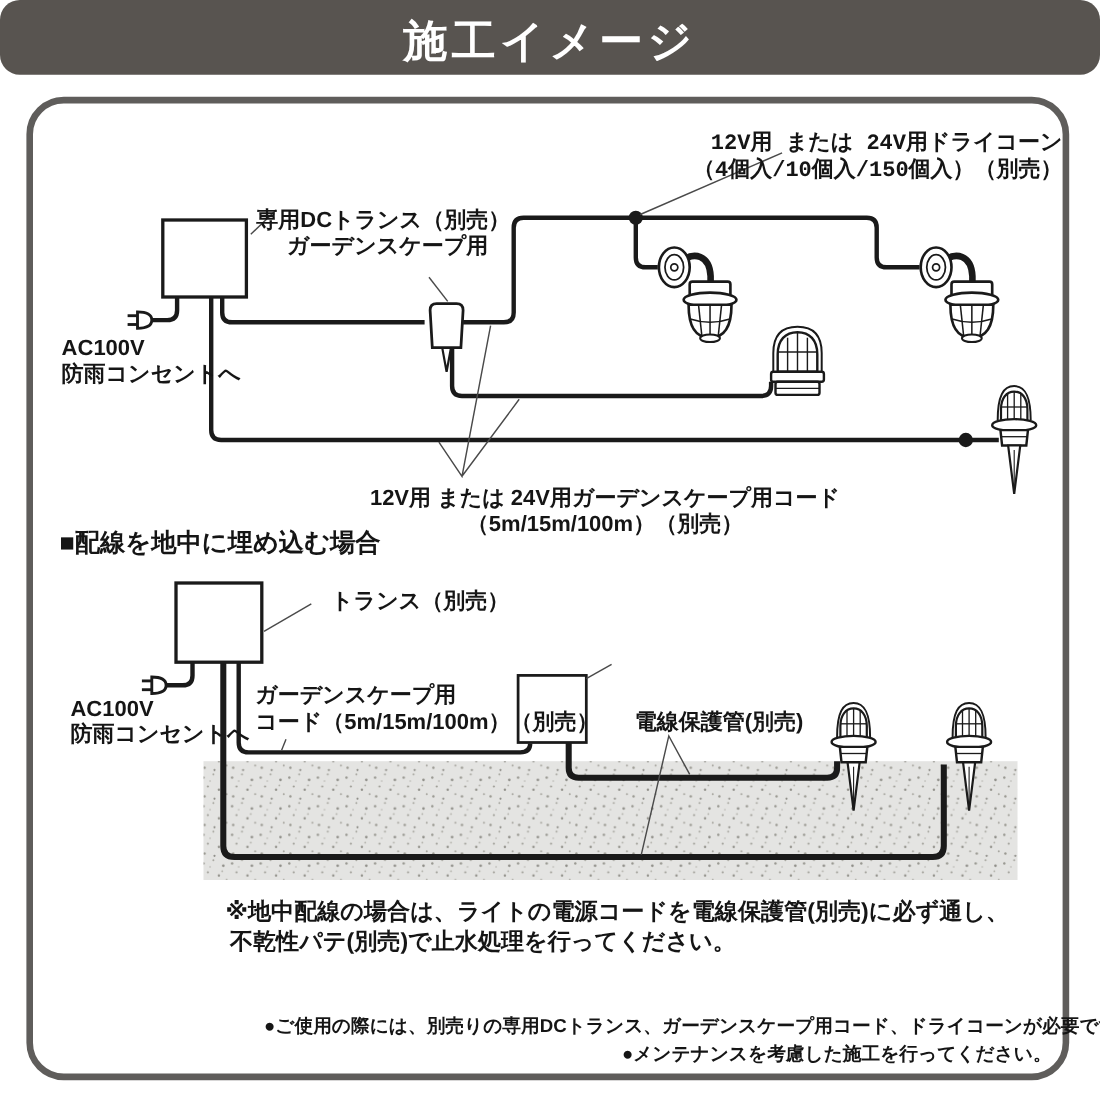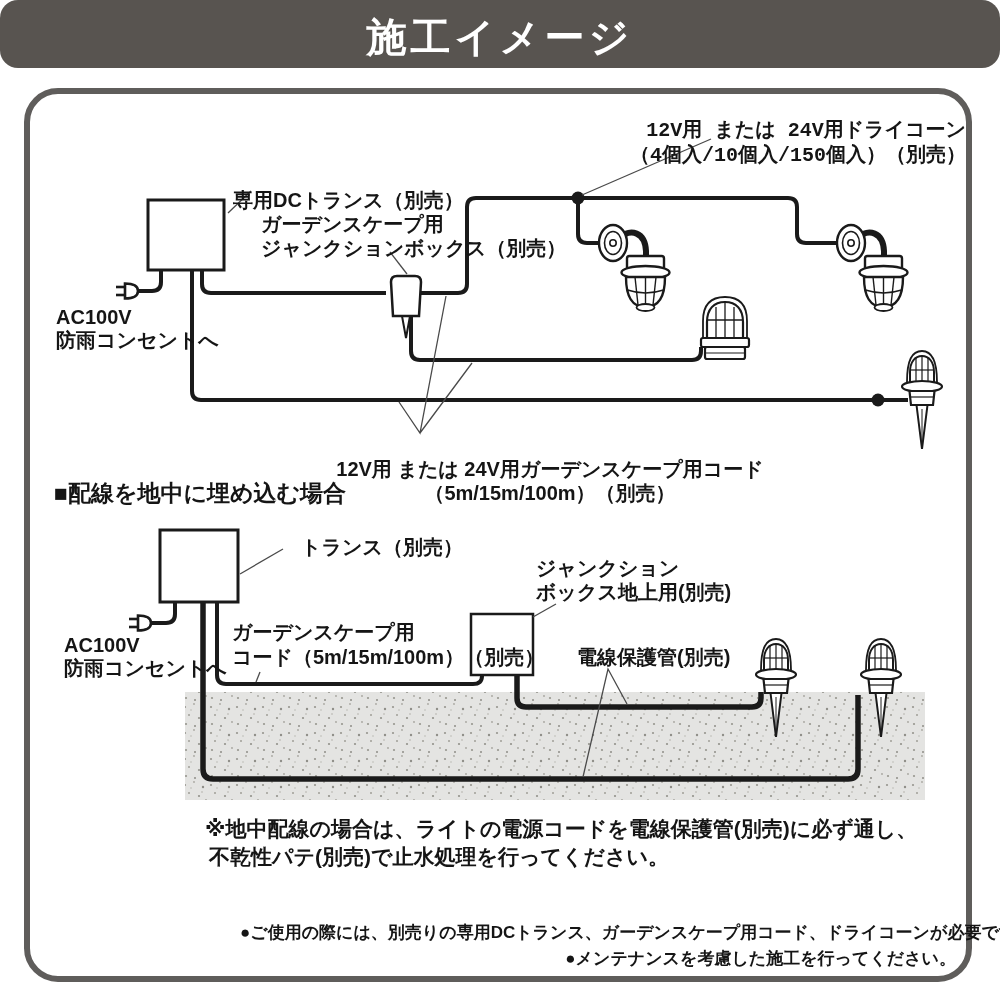--- a/index.html
+++ b/index.html
@@ -10,21 +10,21 @@
          font-size:40px;font-weight:bold;letter-spacing:4px;}
   #frame{position:absolute;left:24px;top:88px;width:948px;height:894px;
          border:6px solid #5f5d5b;border-radius:34px;box-sizing:border-box;background:#fff;}
   svg{position:absolute;left:0;top:0;}
   .lbl{position:absolute;font-size:20px;font-weight:600;line-height:24px;
        white-space:nowrap;color:#151515;}
   #lbl-drycone{left:600px;top:118px;width:366px;text-align:right;line-height:25px;font-family:Liberation Mono, monospace;}
   #lbl-dctrans{left:233px;top:176px;margin-top:12px;}
   #lbl-gsjb{left:261px;top:212px;}
   #lbl-ac1{left:56px;top:306px;line-height:23px;}
-  #lbl-cord1{left:320px;top:457px;width:460px;text-align:center;}
+  #lbl-cord1{left:320px;top:441px;width:460px;text-align:center;}
   #lbl-section{left:54px;top:481px;font-size:23px;font-weight:700;}
   #lbl-trans2{left:301px;top:535px;}
   #lbl-ac2{left:64px;top:634px;line-height:23px;}
   #lbl-cord2{left:232px;top:620px;line-height:25px;}
   #lbl-jb2{left:536px;top:556px;}
   #lbl-tube{left:577px;top:645px;}
   #lbl-note1{left:183px;top:817px;font-size:21px;margin-left:22px;}
   #lbl-note2{left:209px;top:845px;font-size:21px;}
   #footer-notes{left:240px;top:920px;width:716px;text-align:right;font-size:17px;line-height:26px;}
 </style>
@@ -162,21 +162,20 @@
 
   <div class="lbl" id="lbl-drycone">
     <div>12V用 または 24V用ドライコーン</div>
     <div>（4個入/10個入/150個入）（別売）</div>
   </div>
 
   <div class="lbl" id="lbl-dctrans">専用DCトランス（別売）</div>
 
   <div class="lbl" id="lbl-gsjb">
     <div>ガーデンスケープ用</div>
-    <div>ジャンクションボックス（別売）</div>
   </div>
 
   <div class="lbl" id="lbl-ac1">
     <div>AC100V</div>
     <div>防雨コンセントへ</div>
   </div>
 
   <div class="lbl" id="lbl-cord1">
     <div>12V用 または 24V用ガーデンスケープ用コード</div>
     <div>（5m/15m/100m）（別売）</div>
@@ -189,24 +188,20 @@
   <div class="lbl" id="lbl-ac2">
     <div>AC100V</div>
     <div>防雨コンセントへ</div>
   </div>
 
   <div class="lbl" id="lbl-cord2">
     <div>ガーデンスケープ用</div>
     <div>コード（5m/15m/100m）（別売）</div>
   </div>
 
-  <div class="lbl" id="lbl-jb2">
-    <div>ジャンクション</div>
-    <div>ボックス地上用(別売)</div>
-  </div>
 
   <div class="lbl" id="lbl-tube">電線保護管(別売)</div>
 
   <div class="lbl" id="lbl-note1">※地中配線の場合は、ライトの電源コードを電線保護管(別売)に必ず通し、</div>
   <div class="lbl" id="lbl-note2">不乾性パテ(別売)で止水処理を行ってください。</div>
 
   <div class="lbl" id="footer-notes">
     <div>●ご使用の際には、別売りの専用DCトランス、ガーデンスケープ用コード、ドライコーンが必要です。</div>
     <div>●メンテナンスを考慮した施工を行ってください。</div>
   </div>

